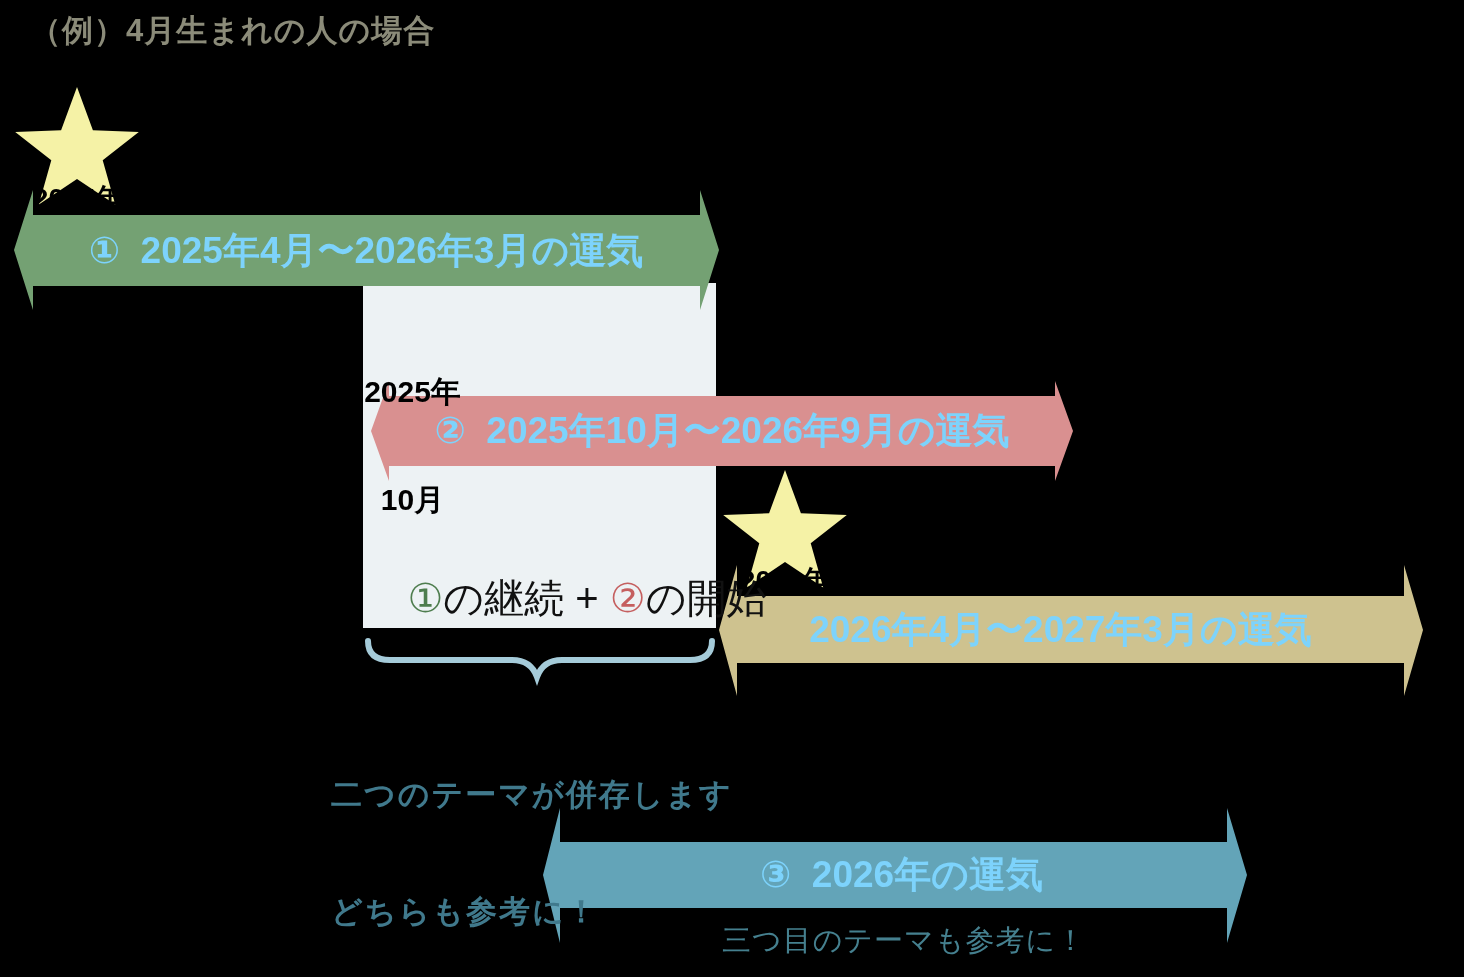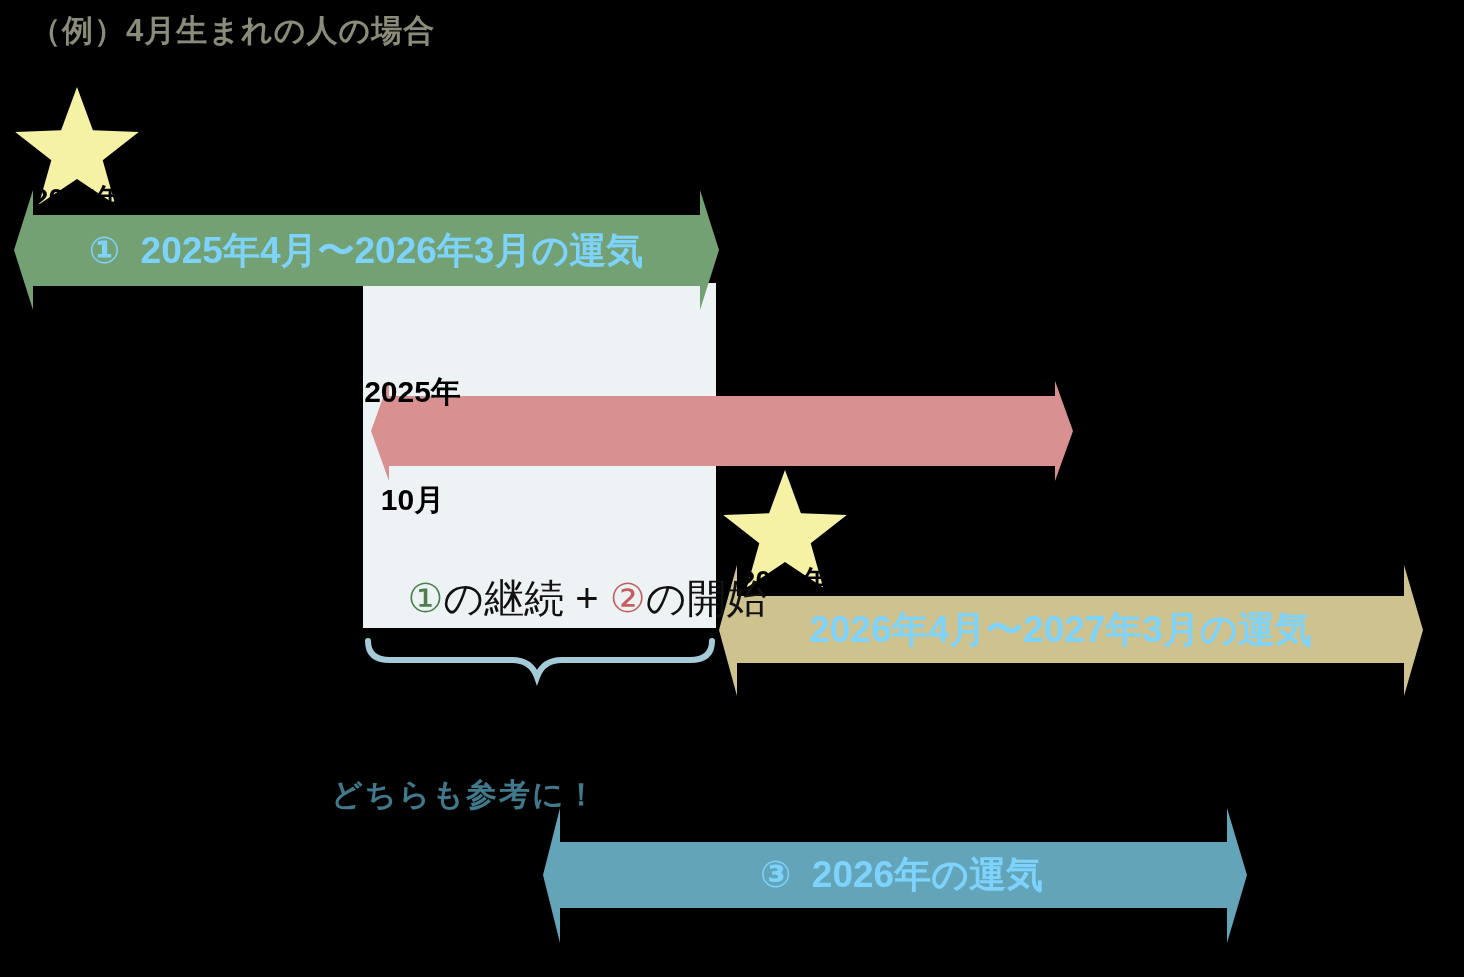--- a/index.html
+++ b/index.html
@@ -82,30 +82,33 @@
   <div class="txt star-label star1-label">
     <span style="display:block">2025年</span>
     <span style="display:block">4月</span>
   </div>
   <div class="txt star-label star2-label">
     <span style="display:block">2026年</span>
     <span style="display:block">4月</span>
   </div>
 
   <div class="txt arrow-label arrow1-label">①  2025年4月〜2026年3月の運気</div>
+  <div class="txt arrow-label arrow2-label">②  2025年10月〜2026年9月の運気</div>
   <div class="txt arrow-label arrow3-label">2026年4月〜2027年3月の運気</div>
   <div class="txt arrow-label arrow4-label">③  2026年の運気</div>
 
   <div class="txt box-date">
     <span style="display:block">2025年</span>
     <span style="display:block">10月</span>
   </div>
 
   <div class="txt box-note">
     <span class="n-green">①</span><span>の継続 + </span><span class="n-red">②</span><span>の開始</span>
   </div>
 
   <div class="txt coexist-caption">
+    <span style="display:block">二つのテーマが併存します</span>
     <span style="display:block">どちらも参考に！</span>
   </div>
 
+  <div class="txt third-caption">三つ目のテーマも参考に！</div>
 
 </div>
 
 </body></html>

